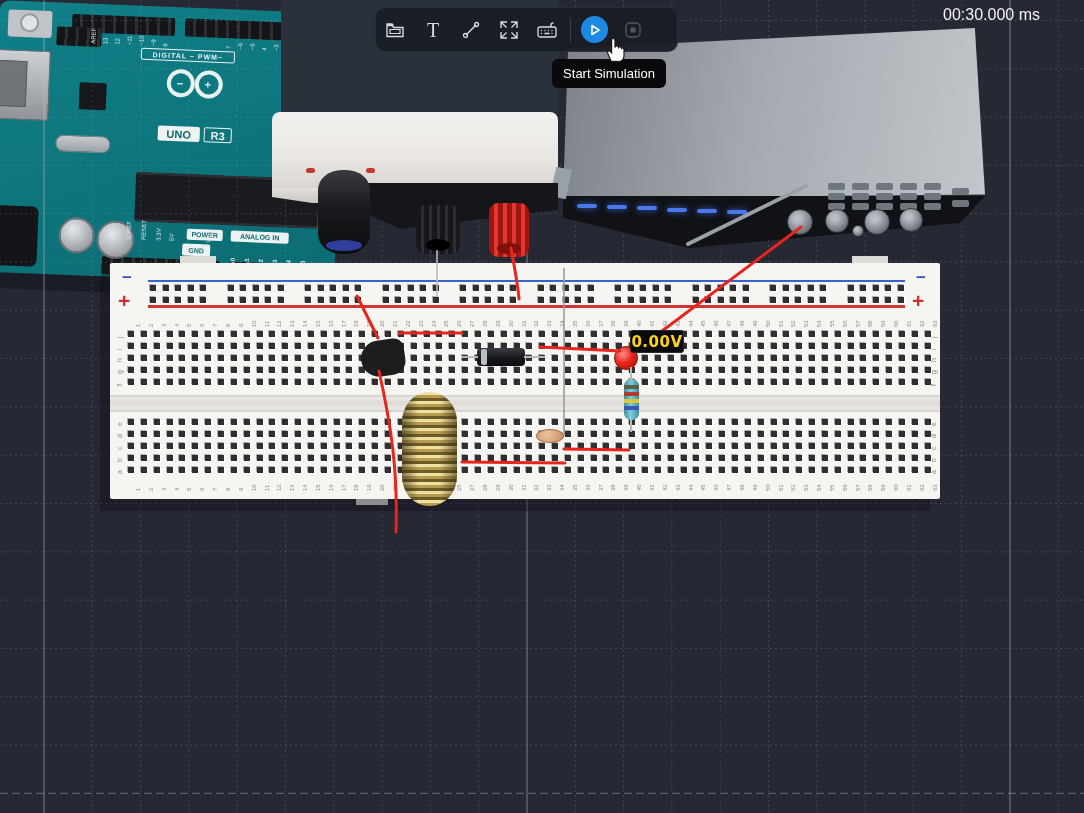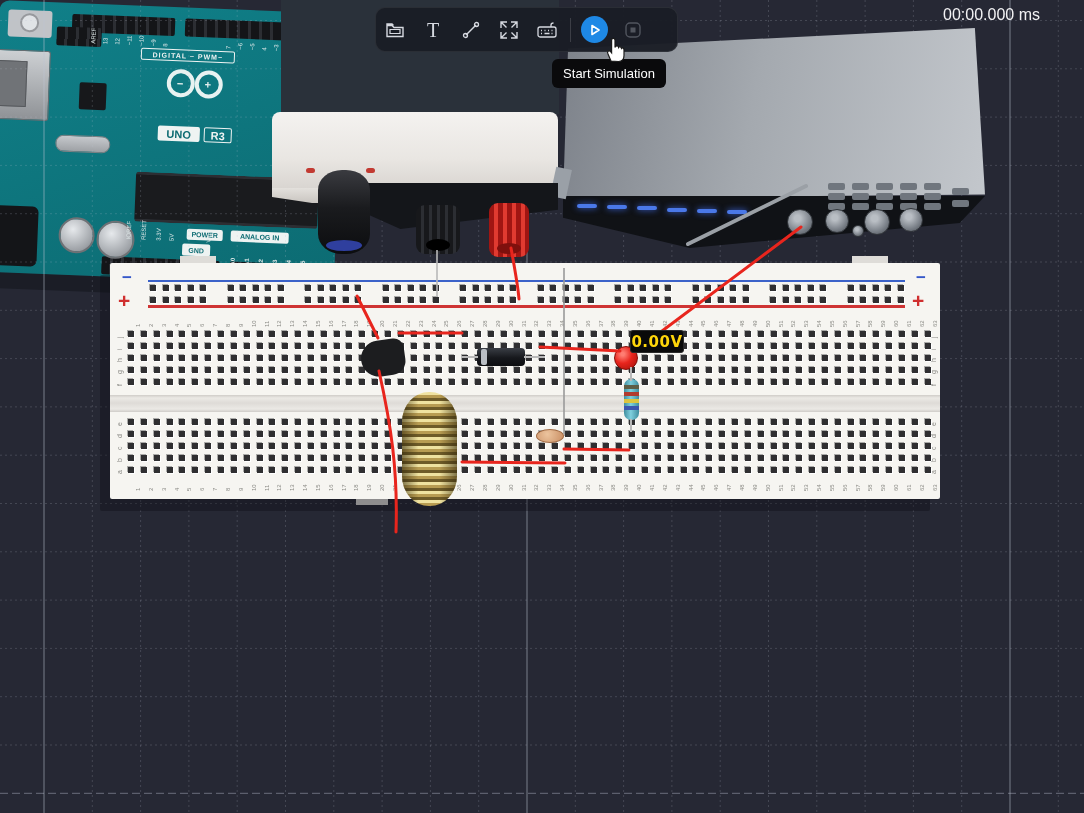--- a/index.html
+++ b/index.html
@@ -1215,15 +1215,15 @@
         </svg>
     </div>
   </div>
 
   <div class="abs" id="tooltip">Start Simulation</div>
   <div class="abs" id="cursor">
     <svg width="24" height="28" viewBox="0 0 24 28">
       <path d="M9 26 L6 19 C4.6 16.8 6.8 14.8 8.4 16.4 L9.6 17.8 L9.6 5.2 C9.6 2.8 13 2.8 13 5.2 L13 12 L13.4 12 C13.8 10.4 16.4 10.7 16.6 12.4 C17.2 11.3 19.3 11.7 19.5 13.4 C20.2 12.6 22 13.1 22 14.8 L22 20.5 C22 24 20 26.5 16.5 26.5 Z" fill="#fff" stroke="#1a1a1a" stroke-width="1.2"></path>
     </svg>
   </div>
-  <div class="abs" id="timer">00:00.000 ms</div>
+  <div class="abs" id="timer">00:30.000 ms</div>
 
 </div>
 
 </body></html>

